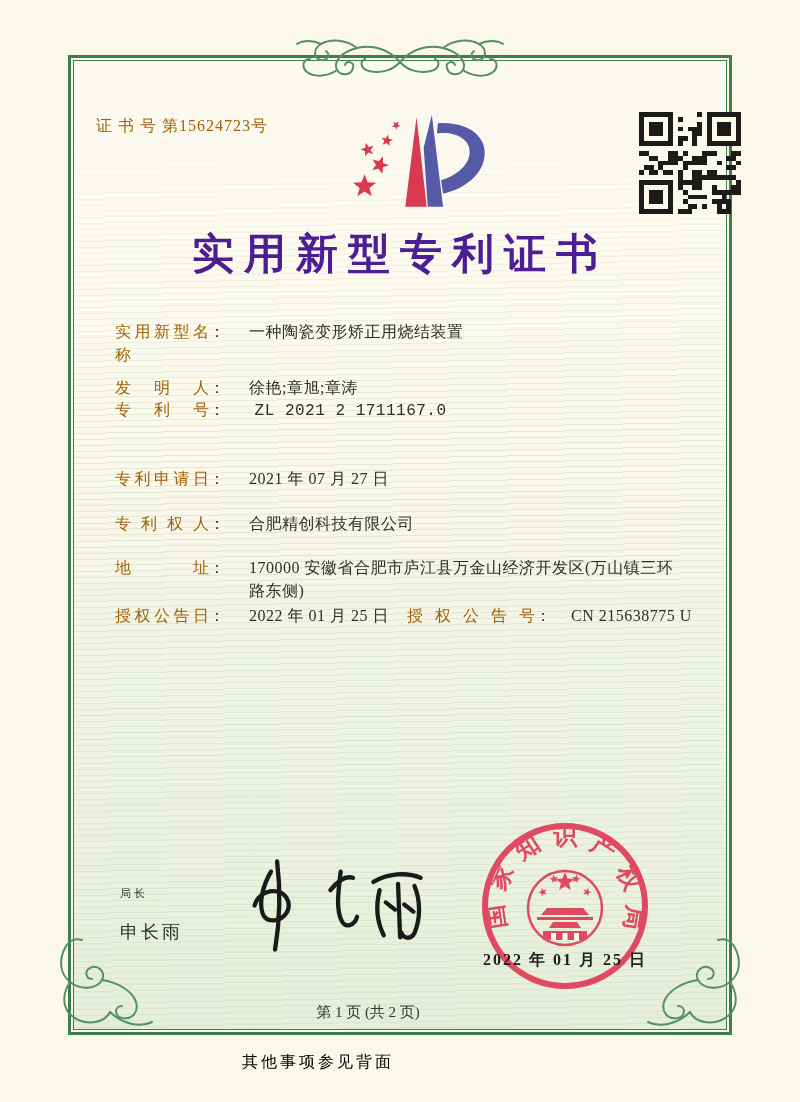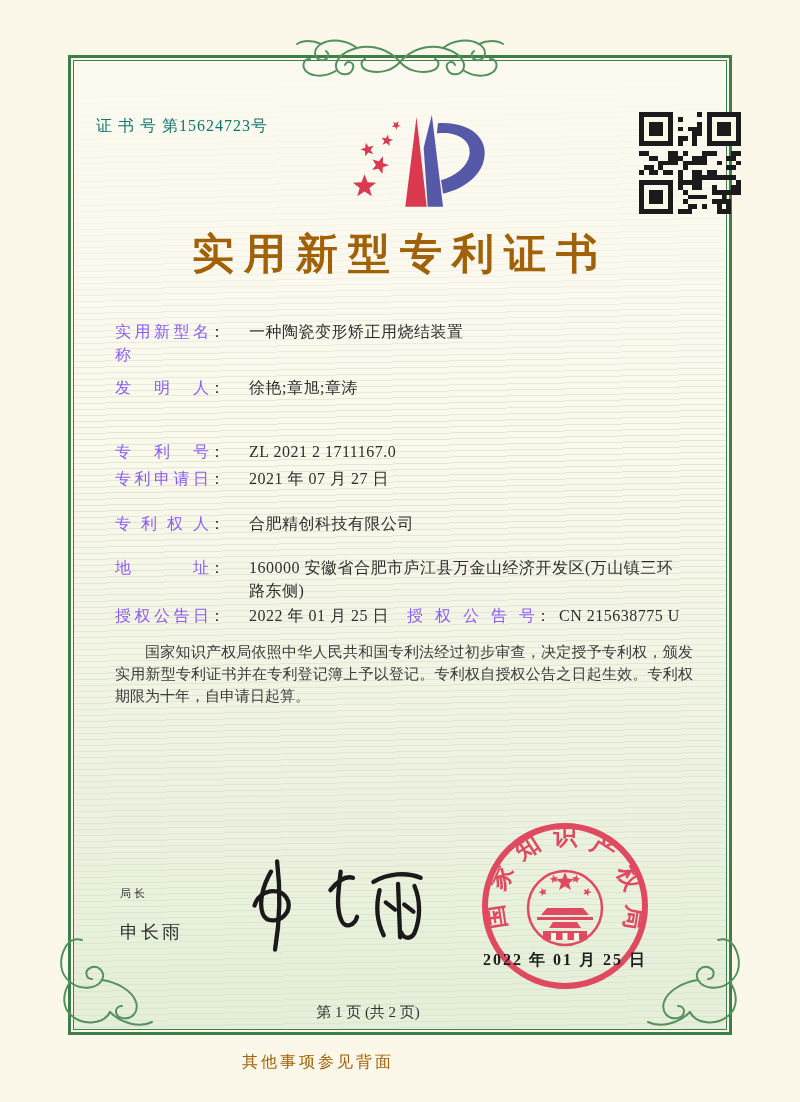--- a/index.html
+++ b/index.html
@@ -21,59 +21,59 @@
     background:
       linear-gradient(180deg, rgba(252,250,240,.95) 0%, rgba(252,250,240,.55) 20%, rgba(250,250,240,0) 38%),
       linear-gradient(180deg, rgba(255,255,255,0) 40%, rgba(214,232,204,.40) 78%, rgba(208,229,198,.50) 100%),
       repeating-linear-gradient(179deg, rgba(132,180,134,.22) 0px, rgba(132,180,134,.22) 1px, rgba(255,255,255,0) 1px, rgba(255,255,255,0) 6px);
     background-color:#fbf8ec;
   }
 
   .ornament svg{display:block;width:100%;height:100%;}
 
   
-  .cert-no{left:96px;top:116px;font-size:16px;letter-spacing:1px;color:#0f766e;}
+  .cert-no{left:96px;top:116px;font-size:16px;letter-spacing:1px;color:#a16207;}
   .logo{left:336px;top:108px;width:158px;height:112px;}
   .qr{left:639px;top:112px;width:102px;height:102px;}
   .title{
     left:0;top:226px;width:800px;text-align:center;
-    font-size:42px;font-weight:bold;letter-spacing:10px;color:#a16207;
+    font-size:42px;font-weight:bold;letter-spacing:10px;color:#4c1d95;
   }
   .frow{position:absolute;left:115px;width:585px;line-height:23px;}
   .lbl{
     display:inline-block;width:94px;vertical-align:top;
-    text-align:justify;text-align-last:justify;color:#8b5cf6;
+    text-align:justify;text-align-last:justify;color:#a16207;
   }
   .colon{display:inline-block;vertical-align:top;}
   .val{display:inline-block;vertical-align:top;margin-left:20px;letter-spacing:.5px;color:#2e2e2e;}
   .val-wrap{width:432px;}
-  .row-0{top:320px;} .row-1{top:376px;} .row-2{top:440px;}
+  .row-0{top:320px;} .row-1{top:376px;} .row-2{top:400px;font-family:Liberation Mono, monospace;}
   .row-3{top:467px;} .row-4{top:512px;} .row-5{top:556px;}
   .row-grant{top:604px;}
   .grant-right{position:absolute;left:292px;top:0;white-space:nowrap;}
   .grant-right .lbl{width:128px;}
-  .grant-right .val{margin-left:4px;}
+  .grant-right .val{margin-left:16px;}
 
   
   .paras{left:115px;top:641px;width:578px;font-size:15px;line-height:22px;
          text-align:justify;color:#3a3a3a;}
   .paras p{margin:0;text-indent:2em;}
 
   
   .officer-title{left:120px;top:886px;font-size:11px;letter-spacing:3px;}
   .officer-name{left:120px;top:920px;font-size:18px;letter-spacing:3px;text-align:right;}
   .signature{left:232px;top:856px;width:205px;height:100px;}
   .seal{left:479px;top:820px;width:172px;height:172px;}
   .seal-date{left:465px;top:950px;width:200px;text-align:center;
              font-size:16px;letter-spacing:2px;color:#1d1d1d;font-weight:bold;}
 
   
   .page-num{left:0;top:1003px;width:736px;text-align:center;font-size:15px;color:#333;}
   .back-note{left:0;top:1052px;width:636px;text-align:center;font-size:16px;
-             letter-spacing:3px;color:#a16207;}
+             letter-spacing:3px;color:#000000;}
 </style>
 </head>
 <body>
 
 <div class="frame">
   <div class="frame-inner"></div>
 </div>
 
 <div class="abs ornament" style="left:295px;top:32px;width:210px;height:50px;">
   <svg viewBox="0 0 210 50">
@@ -278,33 +278,32 @@
 <div class="frow row-3">
   <span class="lbl">专利申请日</span><span class="colon">：</span>
   <span class="val">2021 年 07 月 27 日</span>
 </div>
 <div class="frow row-4">
   <span class="lbl">专利权人</span><span class="colon">：</span>
   <span class="val">合肥精创科技有限公司</span>
 </div>
 <div class="frow row-5">
   <span class="lbl">地址</span><span class="colon">：</span>
-  <span class="val val-wrap">160000 安徽省合肥市庐江县万金山经济开发区(万山镇三环路东侧)</span>
+  <span class="val val-wrap">170000 安徽省合肥市庐江县万金山经济开发区(万山镇三环路东侧)</span>
 </div>
 <div class="frow row-grant">
   <span class="lbl">授权公告日</span><span class="colon">：</span>
   <span class="val">2022 年 01 月 25 日</span>
   <span class="grant-right">
     <span class="lbl">授权公告号</span><span class="colon">：</span>
     <span class="val">CN 215638775 U</span>
   </span>
 </div>
 
 <div class="abs paras">
-  <p>国家知识产权局依照中华人民共和国专利法经过初步审查，决定授予专利权，颁发实用新型专利证书并在专利登记簿上予以登记。专利权自授权公告之日起生效。专利权期限为十年，自申请日起算。</p>
 </div>
 
 <div class="abs officer-title">局长</div>
 <div class="abs officer-name">申长雨</div>
 
 <div class="abs signature">
   <svg viewBox="0 0 200 95" width="100%" height="100%">
     <g stroke="#1a1a1a" fill="none" stroke-width="4.2" stroke-linecap="round" stroke-linejoin="round">
       <path d="M38,14 C30,28 26,44 30,55 C34,65 48,63 54,53 C58,43 52,33 40,33 C32,33 24,39 22,47"></path>
       <path d="M44,4 C47,28 47,60 42,90"></path>

